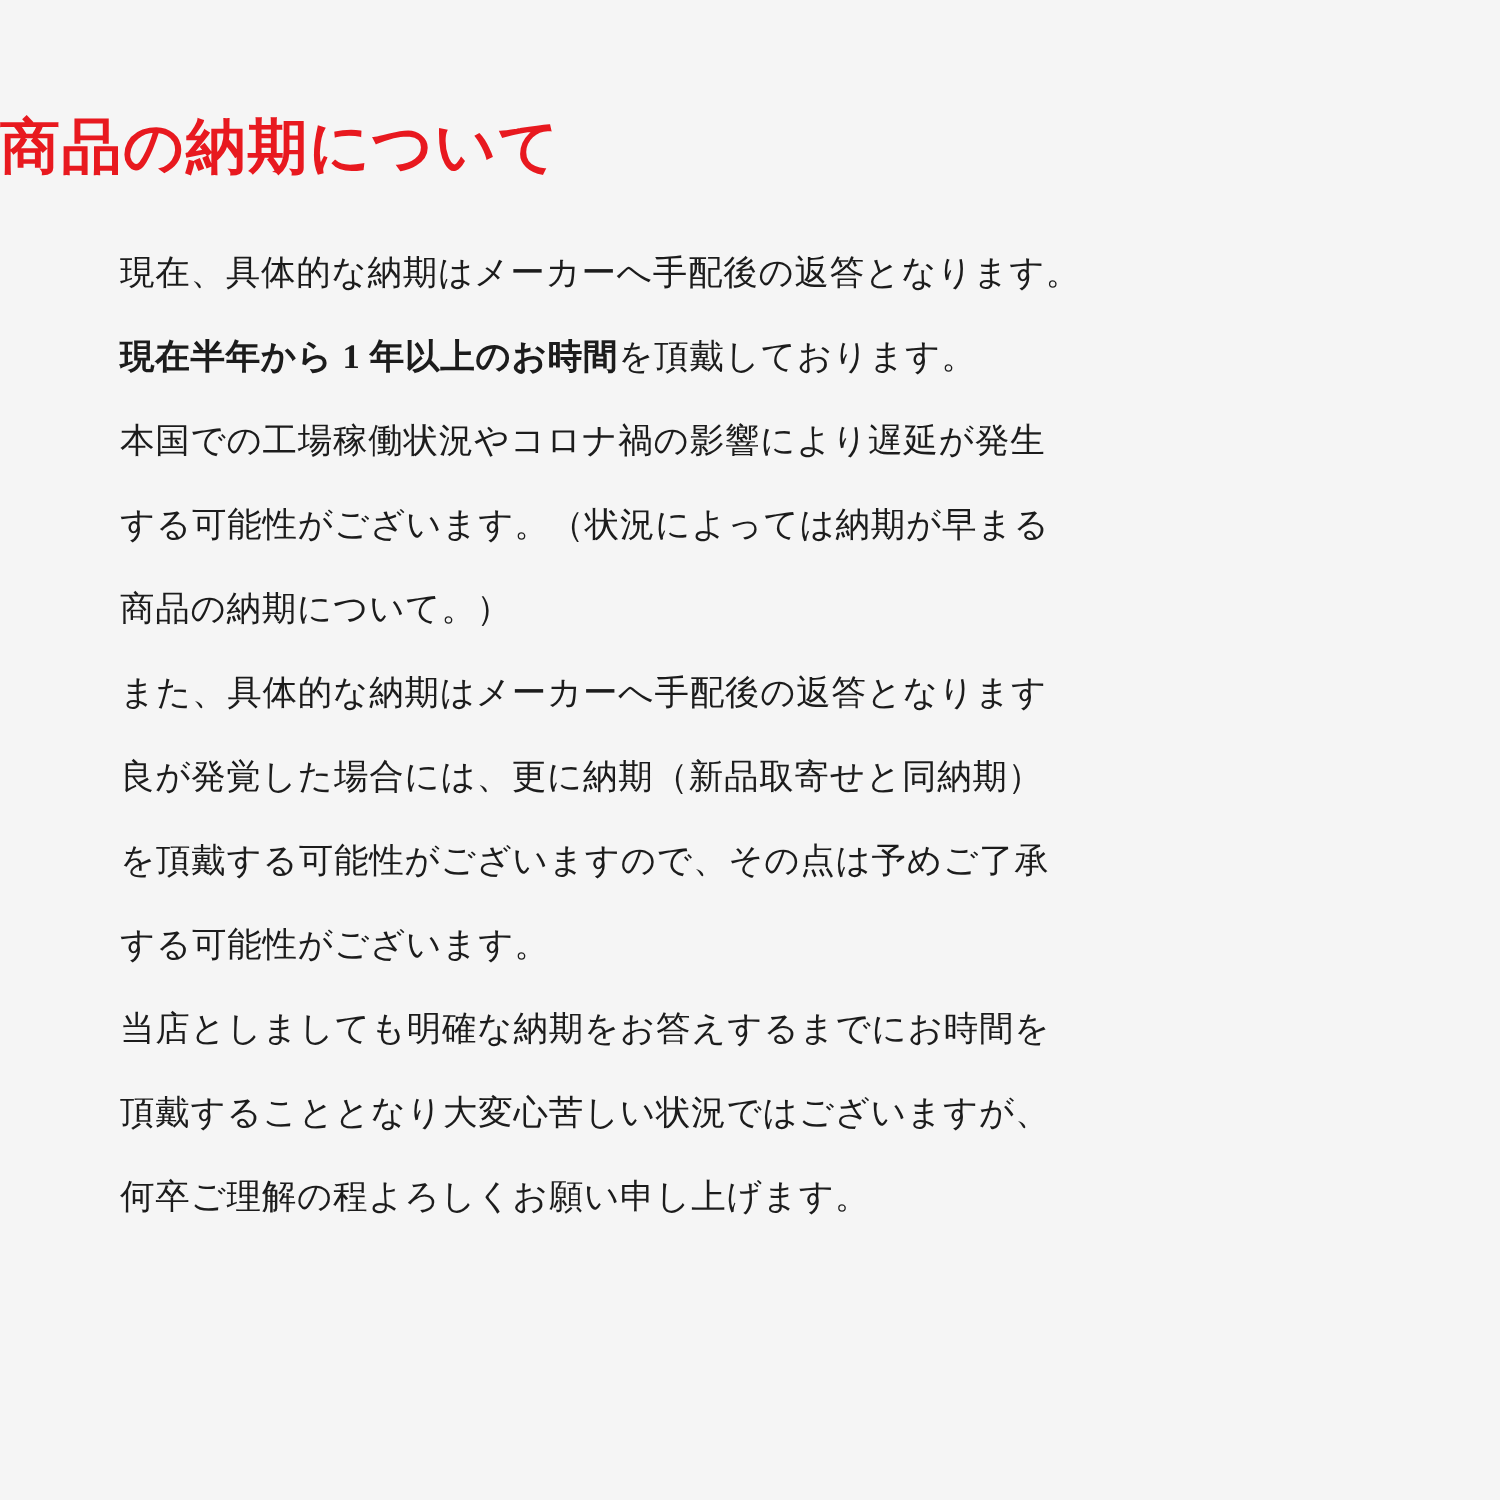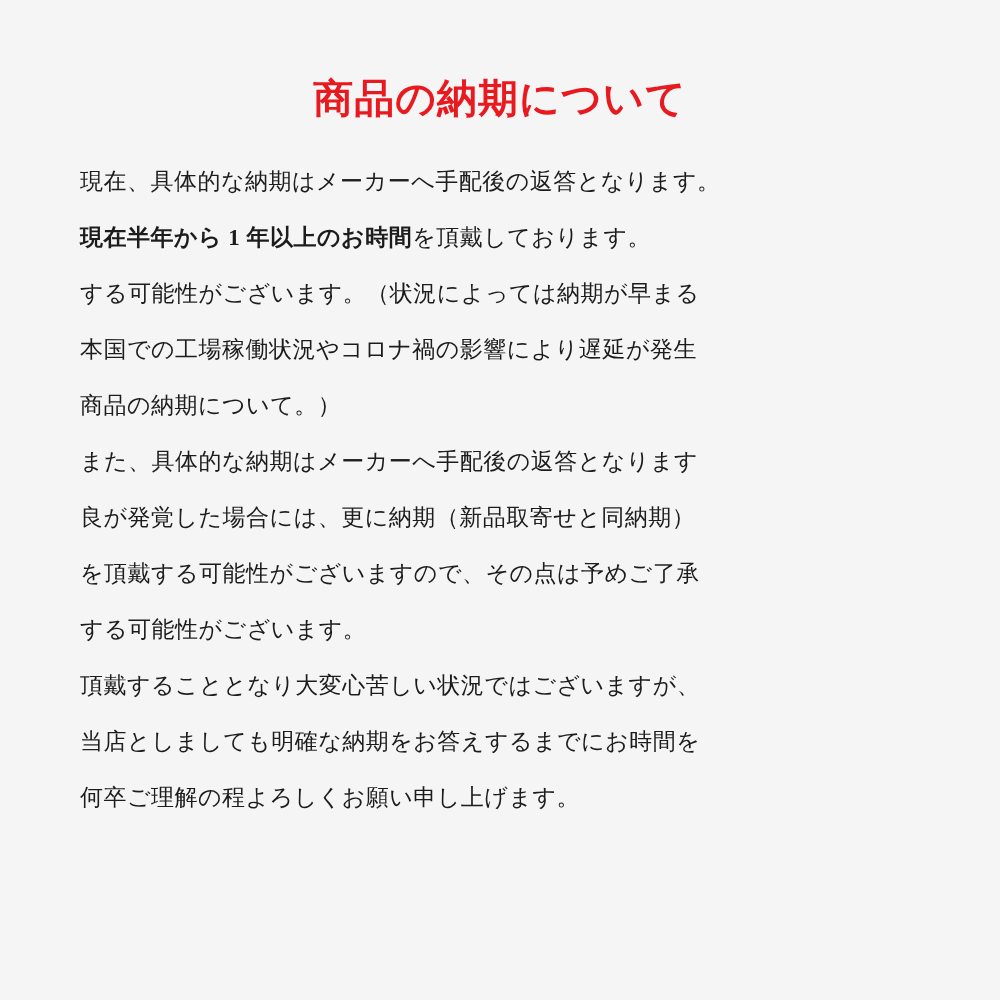--- a/index.html
+++ b/index.html
@@ -21,21 +21,21 @@
   .page {
     position: absolute;
     inset: 0;
     background: var(--bg);
   }
   .title {
     position: absolute;
     top: 74px;
     left: 0;
     right: 0;
-    text-align: center;
+    text-align: left;
     font-size: 40px;
     line-height: 48px;
     font-weight: 700;
     color: var(--title-color);
     letter-spacing: 1px;
   }
   .body-text {
     position: absolute;
     top: 153px;
     left: 80px;
@@ -58,25 +58,25 @@
 </head>
 <body>
 
 <div class="page">
 
   <h1 class="title">商品の納期について</h1>
 
   <div class="body-text">
     <p class="line">現在、具体的な納期はメーカーへ手配後の返答となります。</p>
     <p class="line"><span class="bold">現在半年から 1 年以上のお時間</span><span>を頂戴しております。</span></p>
+    <p class="line">本国での工場稼働状況やコロナ禍の影響により遅延が発生</p>
     <p class="line">する可能性がございます。（状況によっては納期が早まる</p>
-    <p class="line">本国での工場稼働状況やコロナ禍の影響により遅延が発生</p>
     <p class="line">商品の納期について。）</p>
     <p class="line">また、具体的な納期はメーカーへ手配後の返答となります</p>
     <p class="line">良が発覚した場合には、更に納期（新品取寄せと同納期）</p>
     <p class="line">を頂戴する可能性がございますので、その点は予めご了承</p>
     <p class="line">する可能性がございます。</p>
+    <p class="line">当店としましても明確な納期をお答えするまでにお時間を</p>
     <p class="line">頂戴することとなり大変心苦しい状況ではございますが、</p>
-    <p class="line">当店としましても明確な納期をお答えするまでにお時間を</p>
     <p class="line">何卒ご理解の程よろしくお願い申し上げます。</p>
   </div>
 
 </div>
 
 </body></html>

